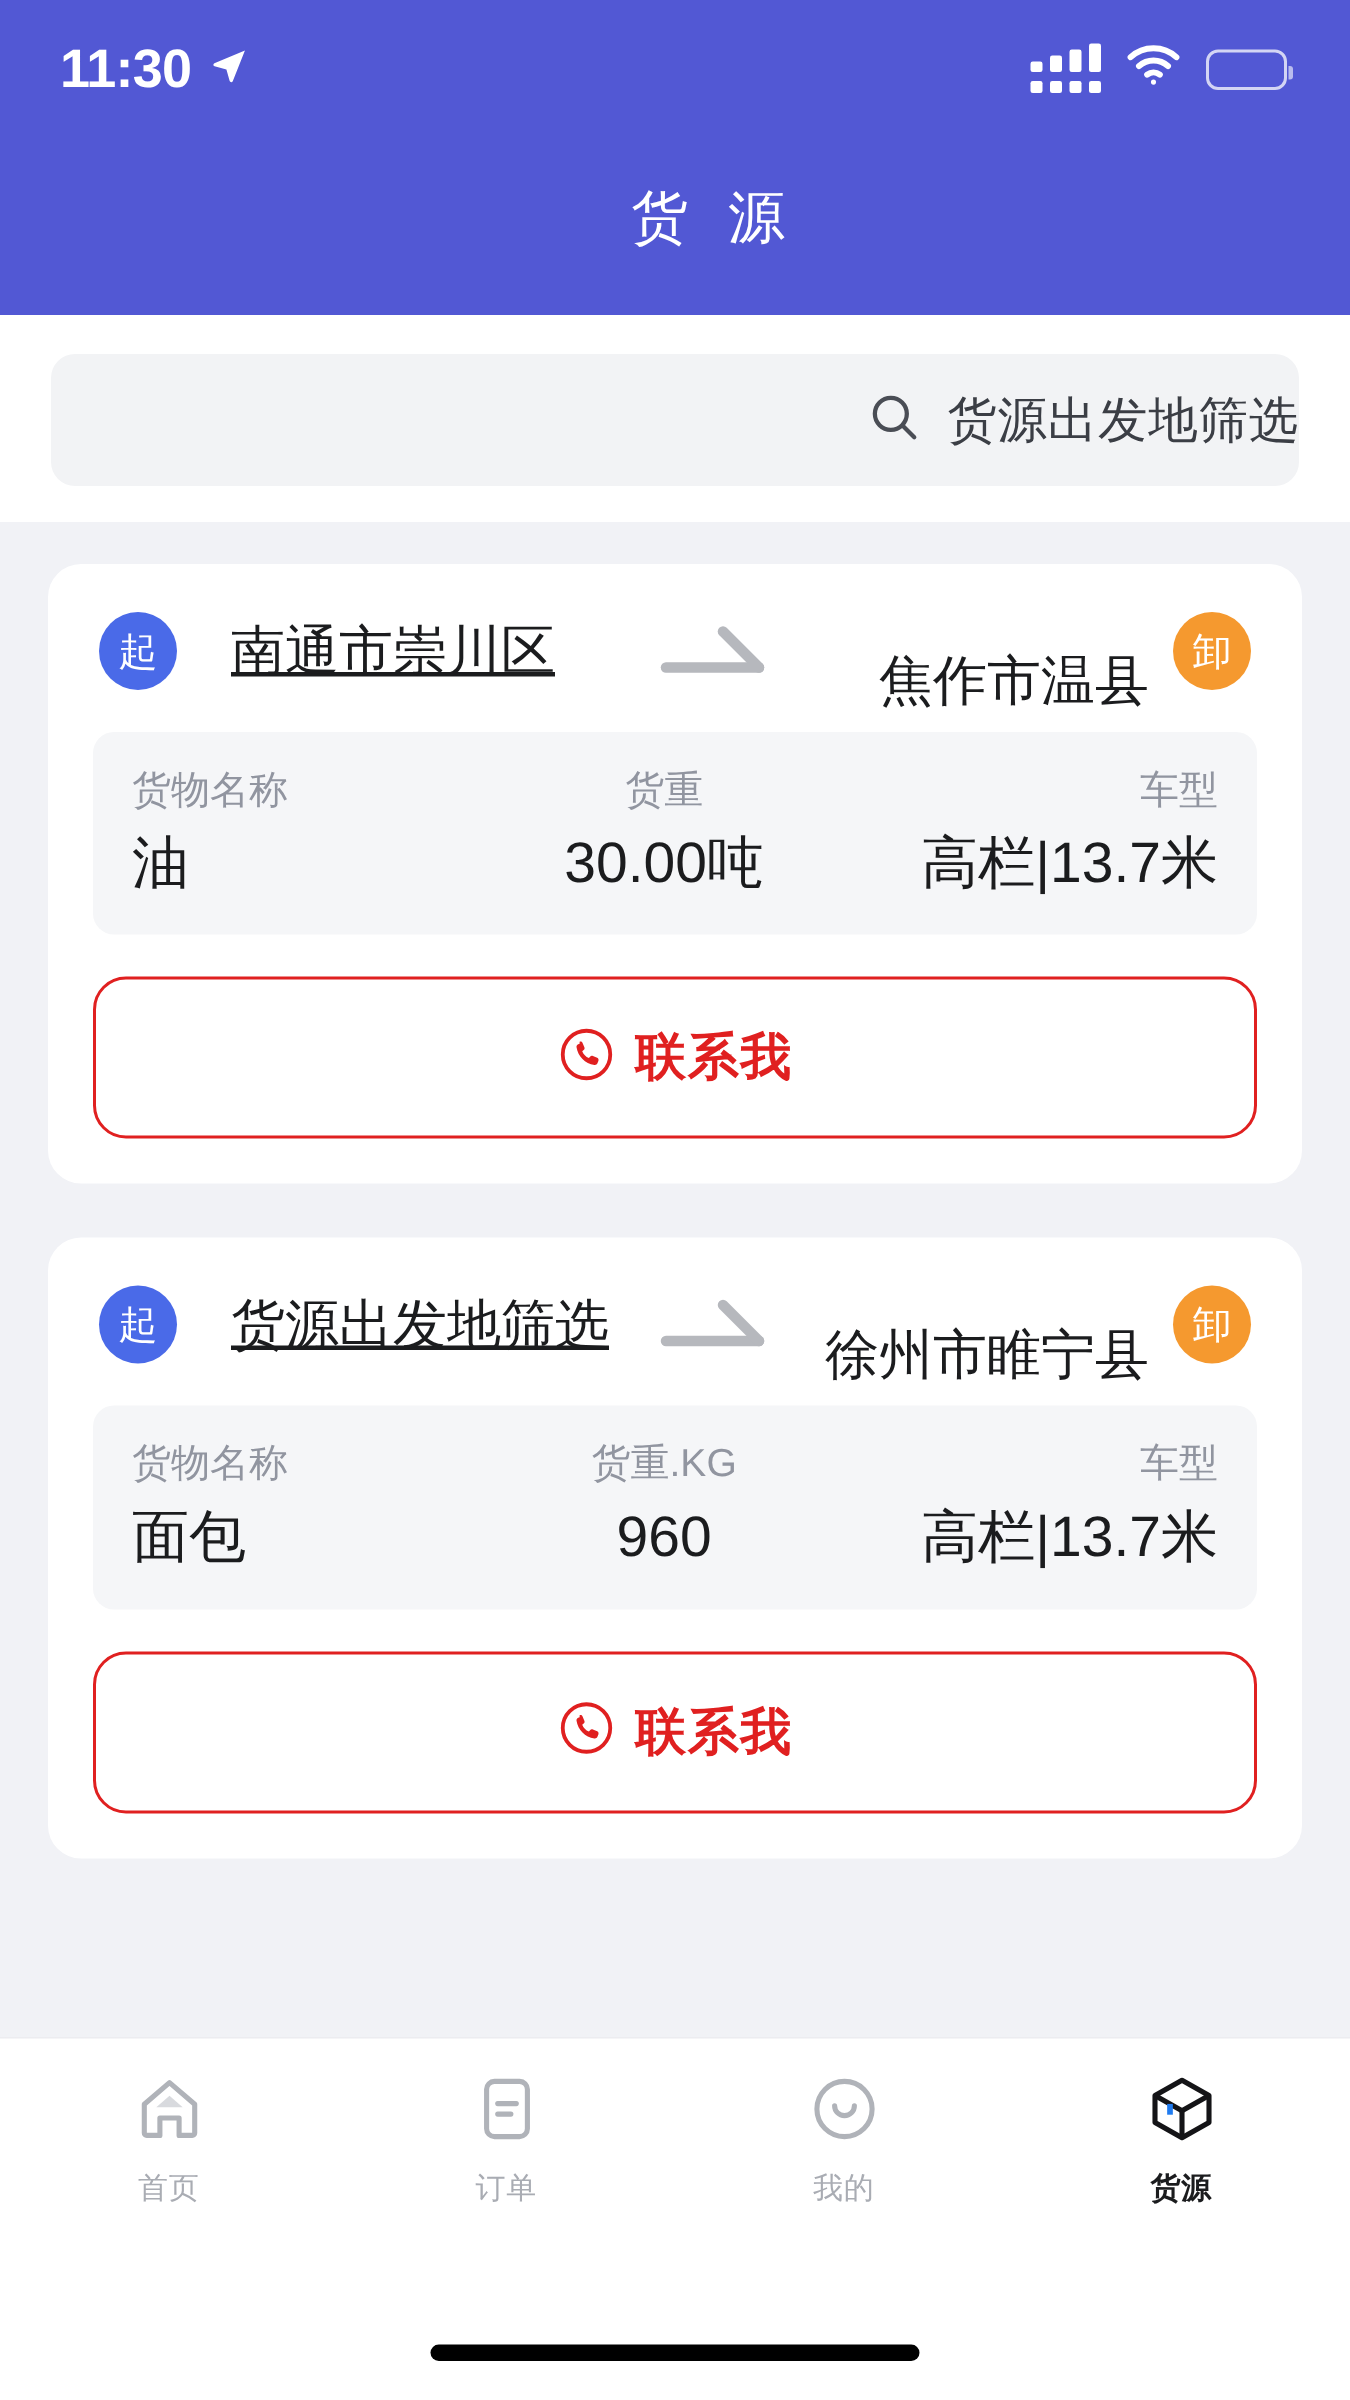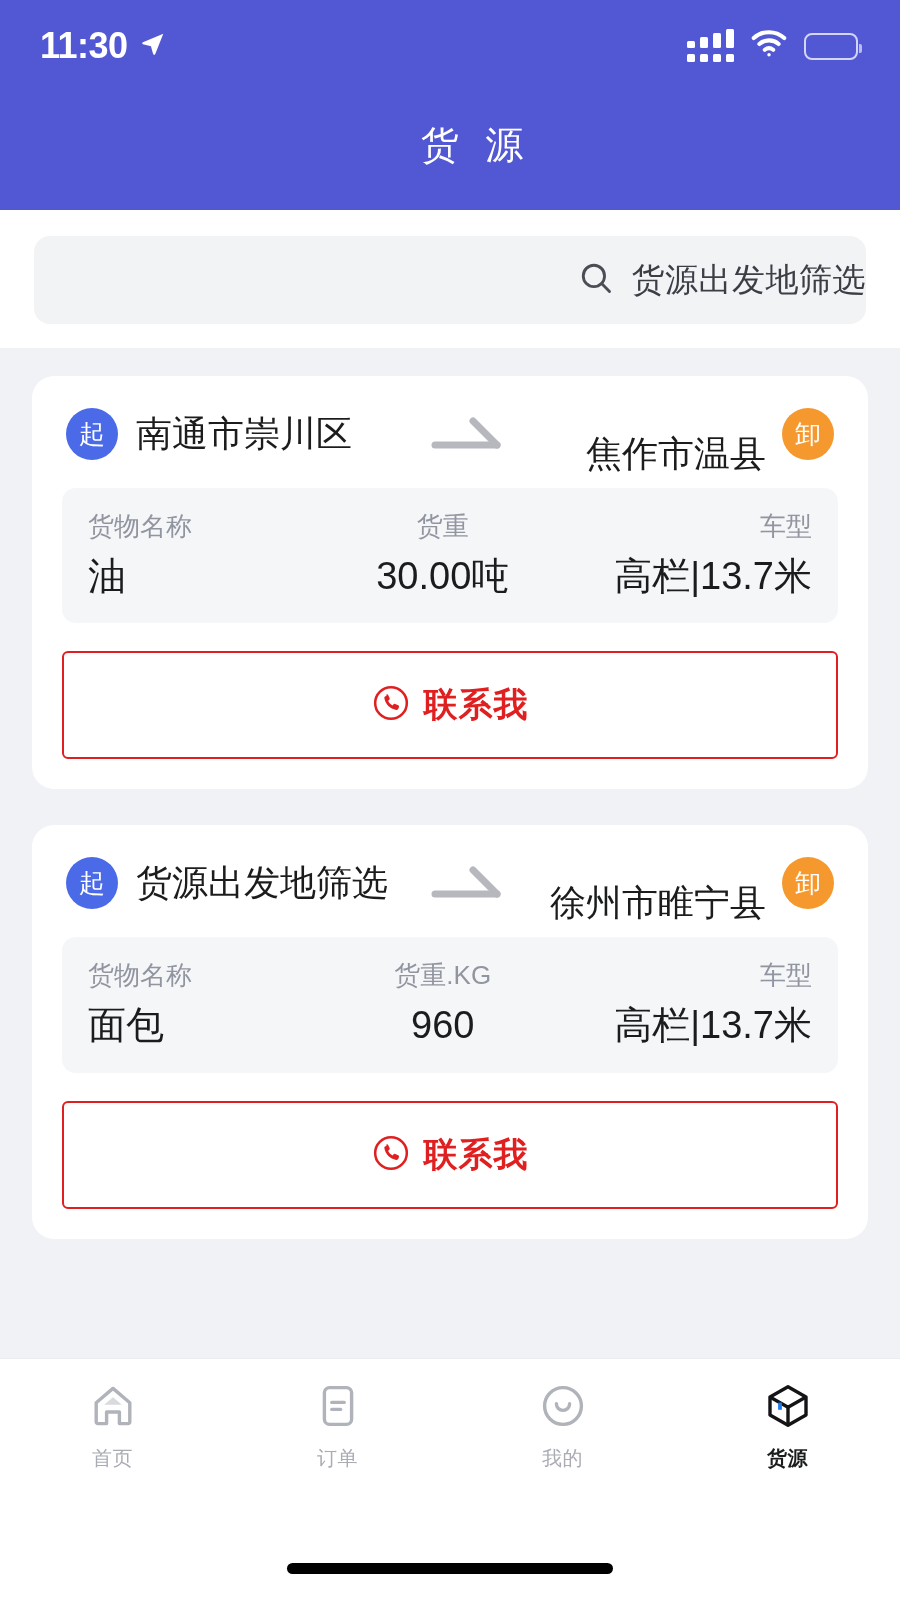--- a/index.html
+++ b/index.html
@@ -173,21 +173,21 @@
     flex: 0 0 52px;
   }
   .badge.origin { background: #4a6ae8; }
   .badge.dest   { background: #f5992f; }
 
   .city {
     font-size: 36px;
     color: #1b1c1e;
     white-space: nowrap;
   }
-  .city.from { margin-left: 18px; }
+  .city.from { margin-left: 36px; text-decoration: underline; }
   .city.to   { margin-right: 16px; margin-top: 40px; }
 
   .route-arrow {
     flex: 1 1 auto;
     display: flex;
     align-items: center;
     justify-content: center;
   }
 
   .route-right {
@@ -219,21 +219,21 @@
     margin-top: 10px;
     line-height: 1.2;
     white-space: nowrap;
   }
 
   
   .contact-btn {
     margin-top: 28px;
     height: 108px;
     border: 2px solid #e02020;
-    border-radius: 6px;
+    border-radius: 22px;
     display: flex;
     align-items: center;
     justify-content: center;
     gap: 14px;
     background: #ffffff;
   }
   .contact-label {
     font-size: 34px;
     color: #e02020;
     font-weight: 600;

